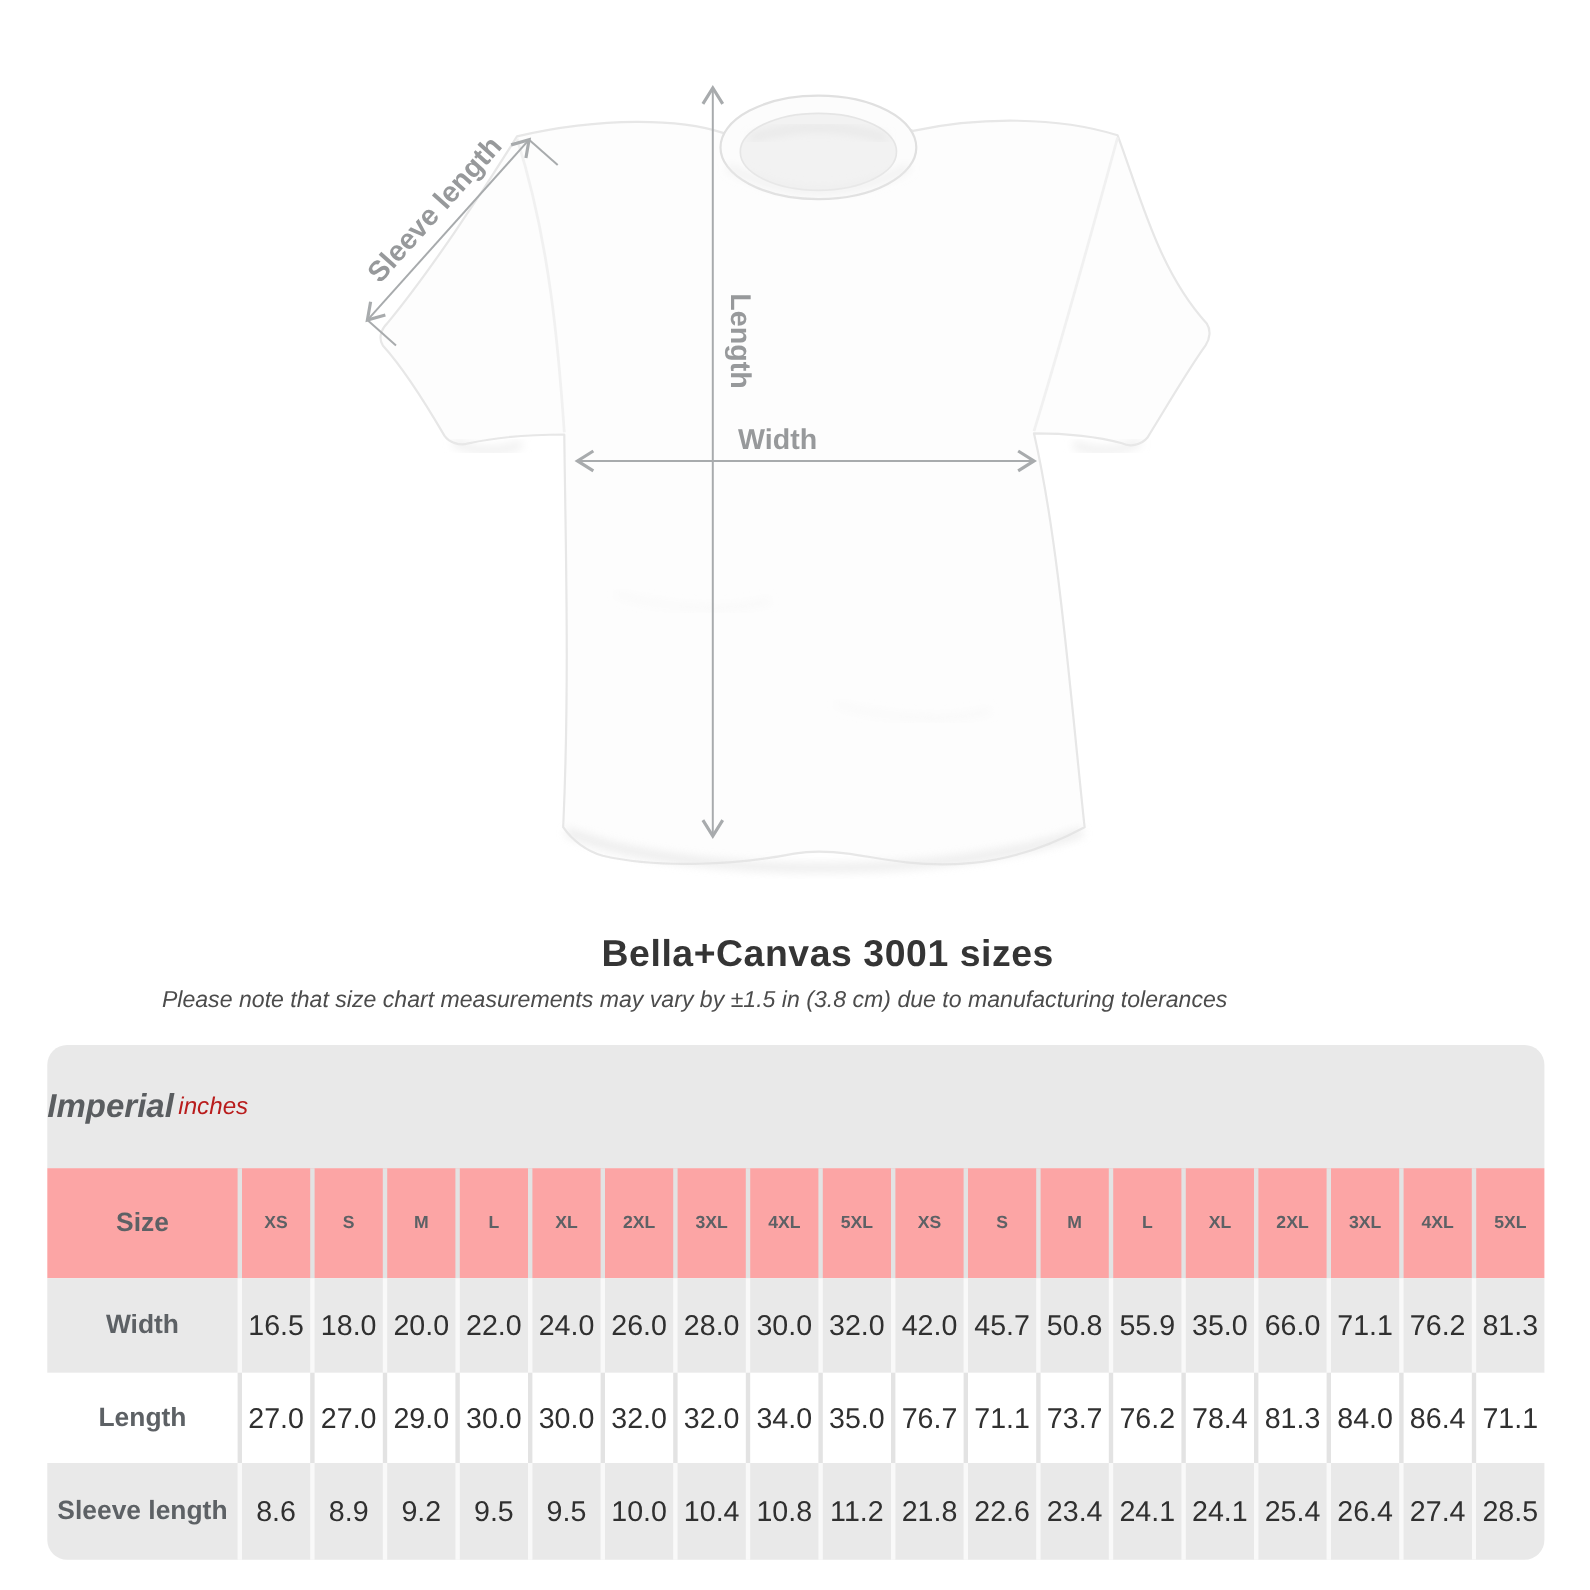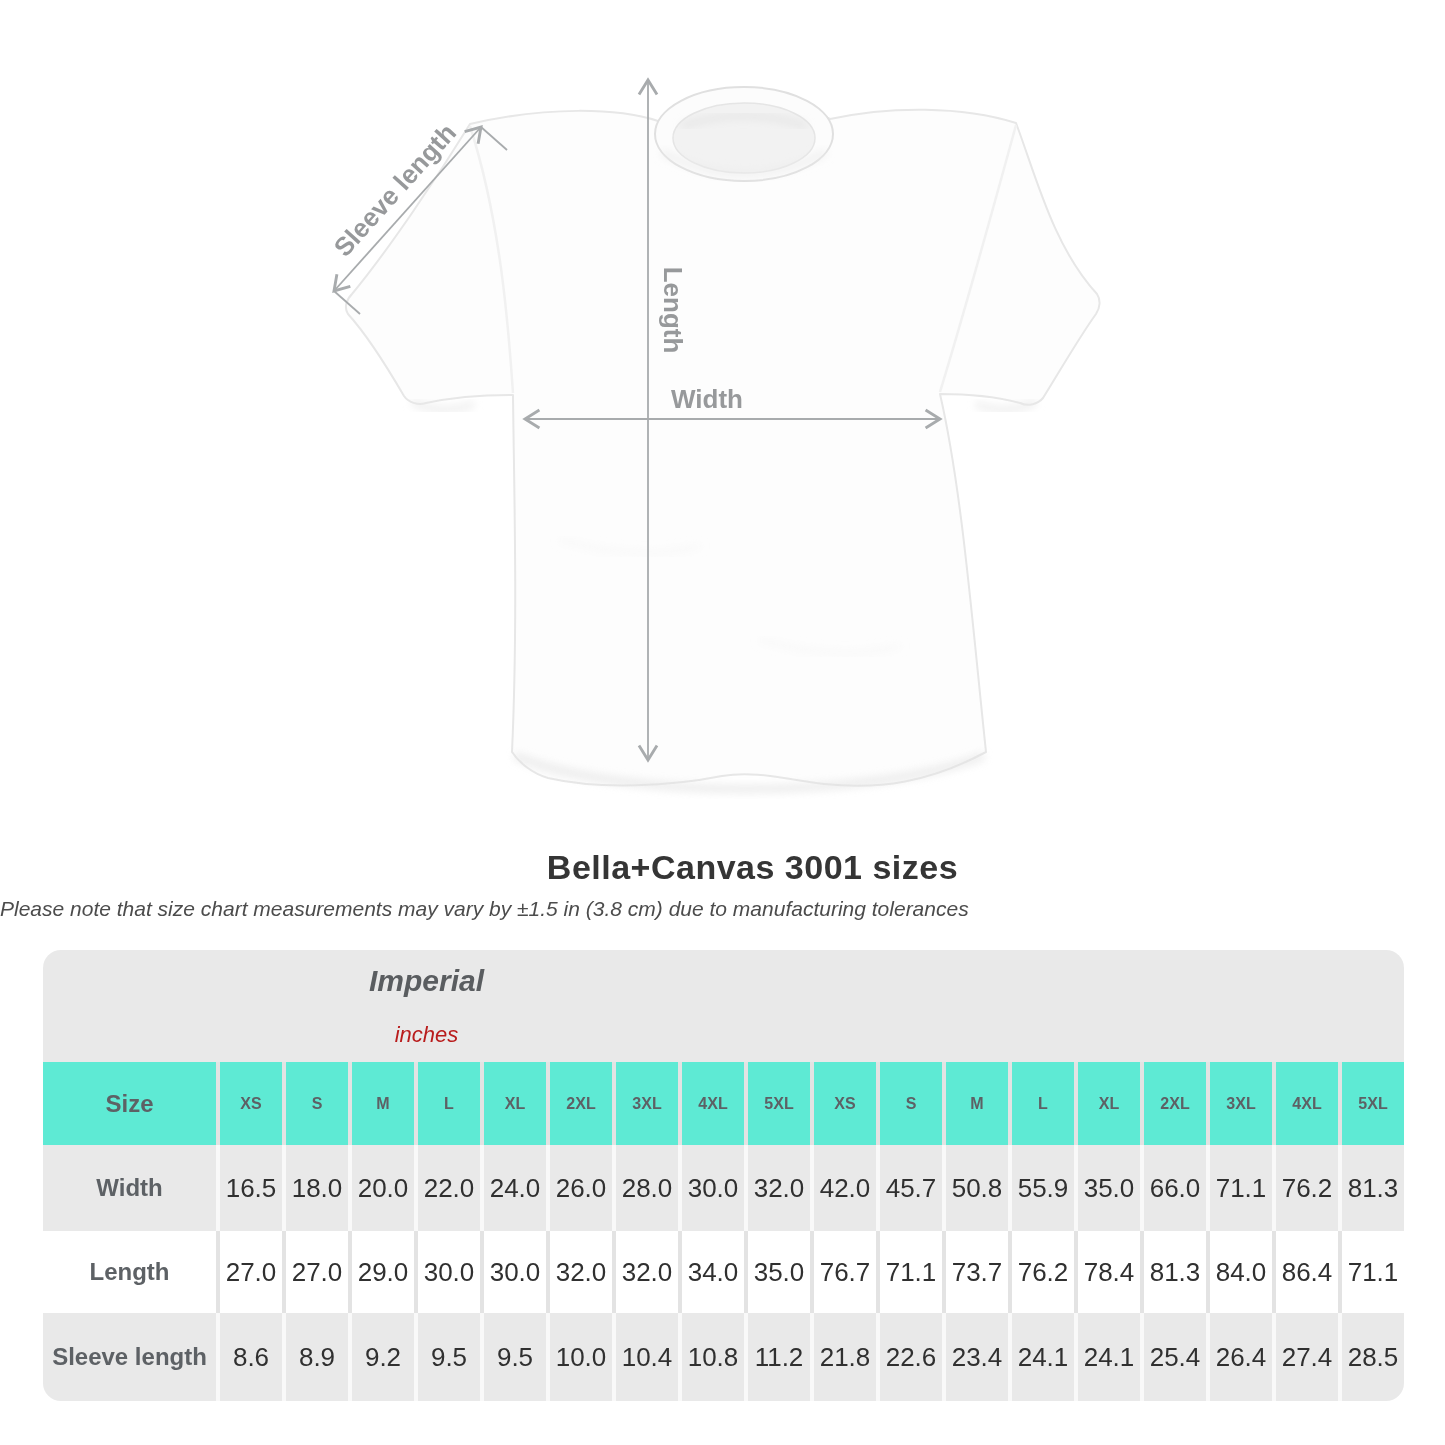--- a/index.html
+++ b/index.html
@@ -5,35 +5,35 @@
   html,body{margin:0;padding:0;background:#ffffff;}
   .page{position:relative;width:1445px;height:1445px;background:#ffffff;overflow:hidden;
         font-family:"Liberation Sans",sans-serif;}
 
   
   .diagram{position:absolute;left:0;top:0;width:1445px;height:845px;}
 
   
   .title{position:absolute;left:0;top:848px;width:1445px;text-align:center;
          font-size:34px;font-weight:bold;color:#353535;letter-spacing:.5px;padding-left:30px;}
-  .subtitle{position:absolute;left:0;top:897px;width:1263px;text-align:left;
+  .subtitle{position:absolute;left:0;top:897px;width:1263px;text-align:center;
             font-style:italic;font-size:21px;color:#4c4c4c;}
 
   
   .size-table{position:absolute;left:43px;top:950px;width:1361px;}
   .thead{display:flex;height:112px;background:#e9e9e9;border-radius:18px 18px 0 0;}
-  .ugroup{display:flex;flex-direction:column;align-items:center;justify-content:center;gap:24px;}
+  .ugroup{display:flex;flex-direction:row;align-items:center;justify-content:flex-start;gap:4px;}
   .ugroup.imperial{width:767px;}
   .ugroup.metric{width:594px;}
   .uname{font-size:30px;font-weight:bold;font-style:italic;color:#5a5d60;}
   .usub{font-size:22px;font-style:italic;color:#b91c1c;}
 
   .tbody{}
   .trow{display:grid;grid-template-columns:173px repeat(18,66px);}
-  .trow.r0{height:83px;background:#5eead4;}
+  .trow.r0{height:100px;background:#fca5a5;}
   .trow.r1{height:86px;background:#e9e9e9;}
   .trow.r2{height:82px;background:#ffffff;}
   .trow.r3{height:88px;background:#e9e9e9;border-radius:0 0 18px 18px;}
   .trow>div{display:flex;align-items:center;justify-content:center;}
   .lbl{font-size:24px;font-weight:bold;color:#5d6165;}
   .cell{font-size:26px;color:#303030;border-left:4px solid #e3e3e3;}
   .trow.r1 .cell,.trow.r3 .cell{border-left-color:#f9f9f9;}
   .hcell{font-size:16px;font-weight:bold;color:#5d6165;}
   .trow.r3 div:first-child{border-radius:0 0 0 18px;}
   .trow.r3 div:last-child{border-radius:0 0 18px 0;}

